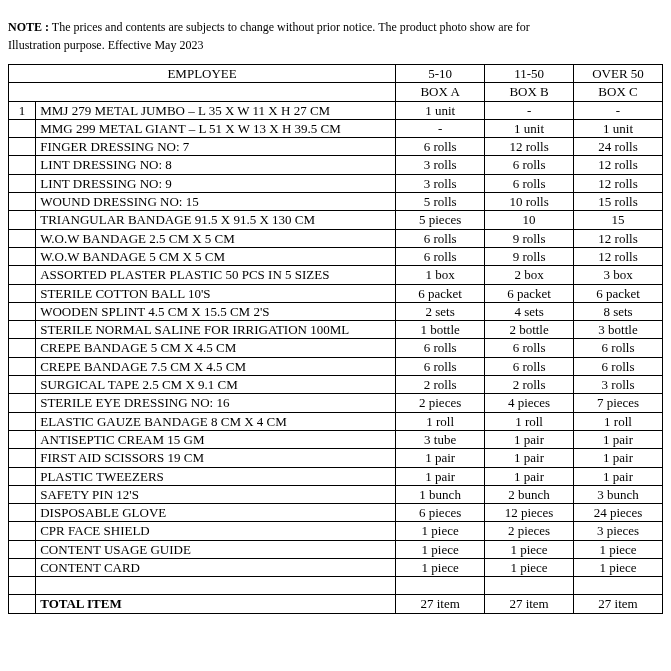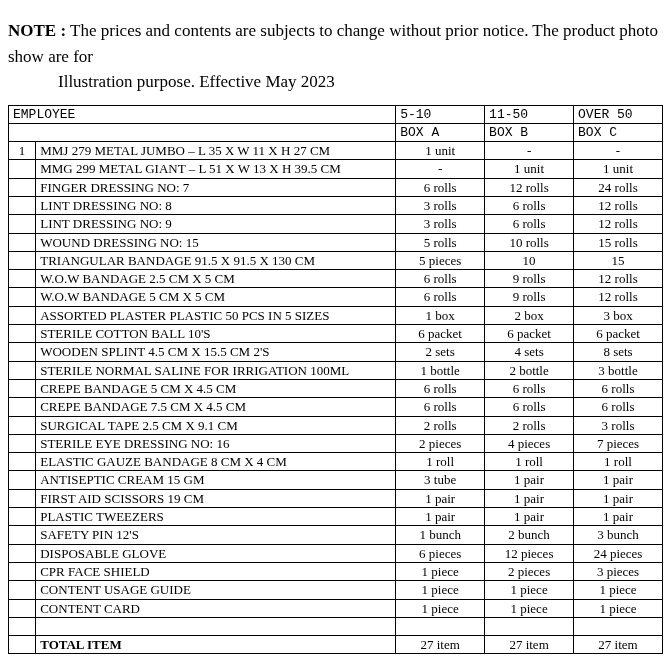--- a/index.html
+++ b/index.html
@@ -11,43 +11,43 @@
   }
   .page {
     width: 671px;
     height: 671px;
     background: #ffffff;
     box-sizing: border-box;
     padding: 18px 8px 0 8px;
     overflow: hidden;
   }
   .note {
-    font-size: 17px;
+    font-size: 12px;
     line-height: 1.5;
     margin-bottom: 10px;
   }
   .note .note-label { font-weight: bold; }
-  .note .note-line2 { margin-left: 50px; }
+  .note .note-line2 { }
   table.contents {
     border-collapse: collapse;
     width: 655px;
     table-layout: fixed;
     font-size: 13px;
   }
   table.contents td {
     border: 1px solid #000000;
     padding: 1px 4px;
     vertical-align: top;
     line-height: 15.3px;
     overflow: hidden;
   }
   .c-num  { width: 26px;  text-align: center; }
   .c-item { width: 344px; margin-left: 12px; }
   .c-qty  { width: 85px;  text-align: center; }
-  .hdr    { text-align: left; font-family: Liberation Mono, monospace; }
+  .hdr    { text-align: center; }
   .total-label { font-weight: bold; }
   .blank-row td { height: 15px; }
 </style>
 </head>
 <body>
 
 <div class="page">
 
   <div class="note">
     <div><span class="note-label">NOTE :</span> <span>The prices and contents are subjects to change without prior notice. The product photo show are for</span></div>

